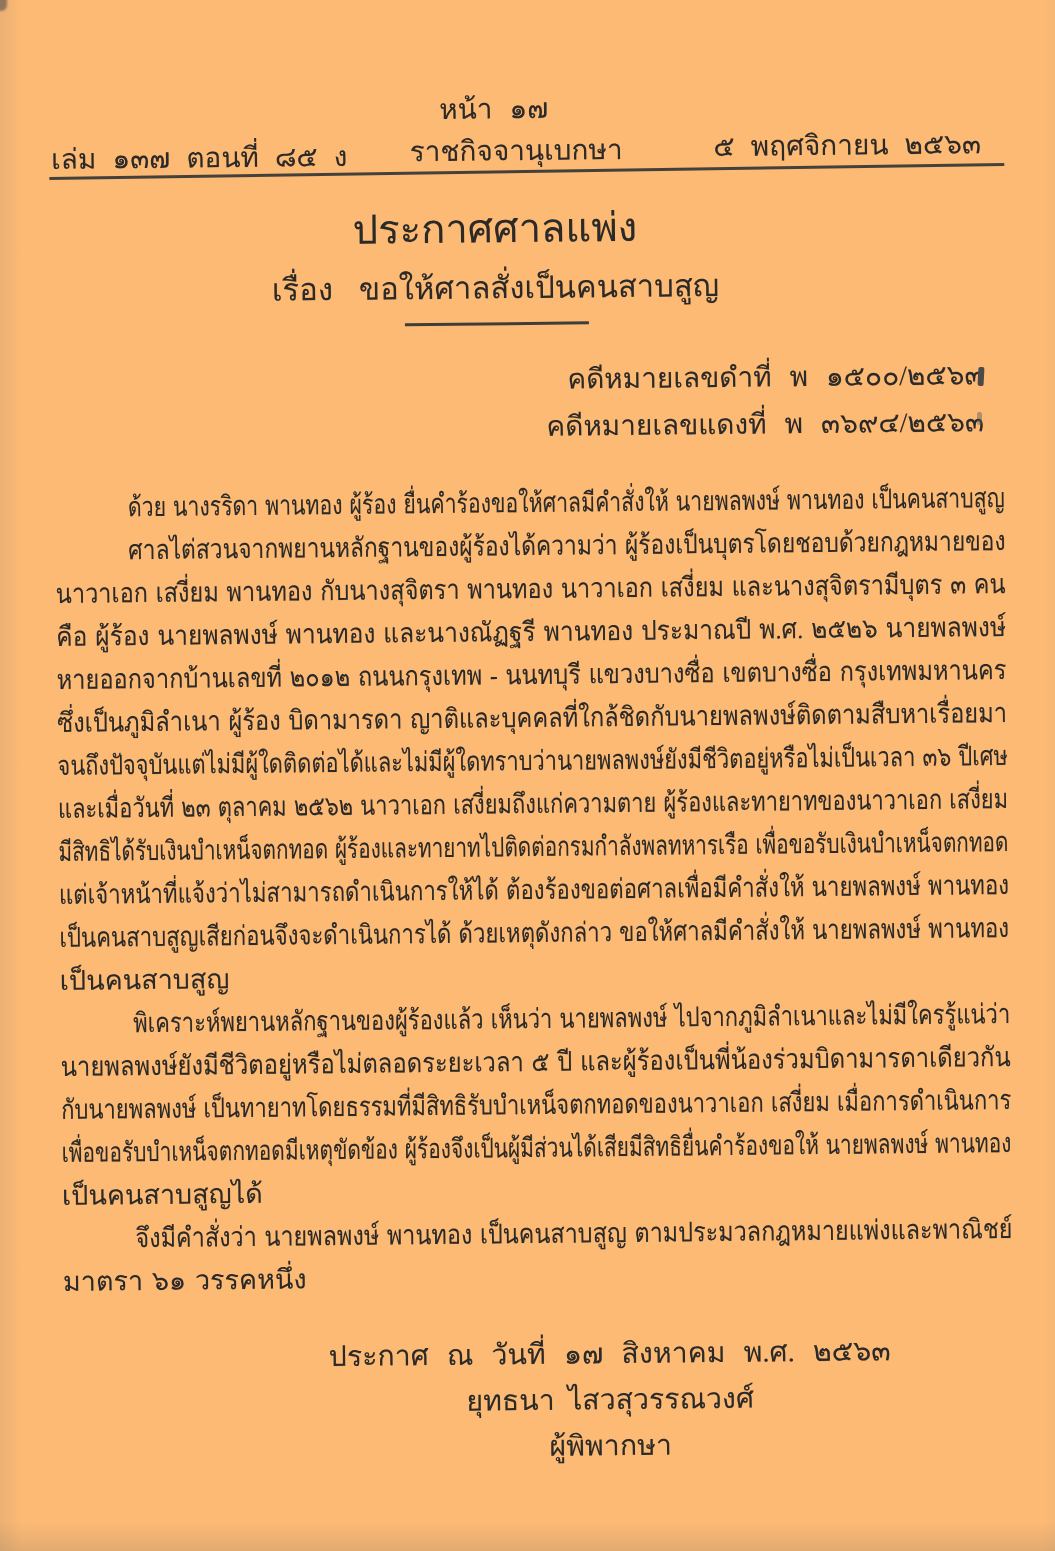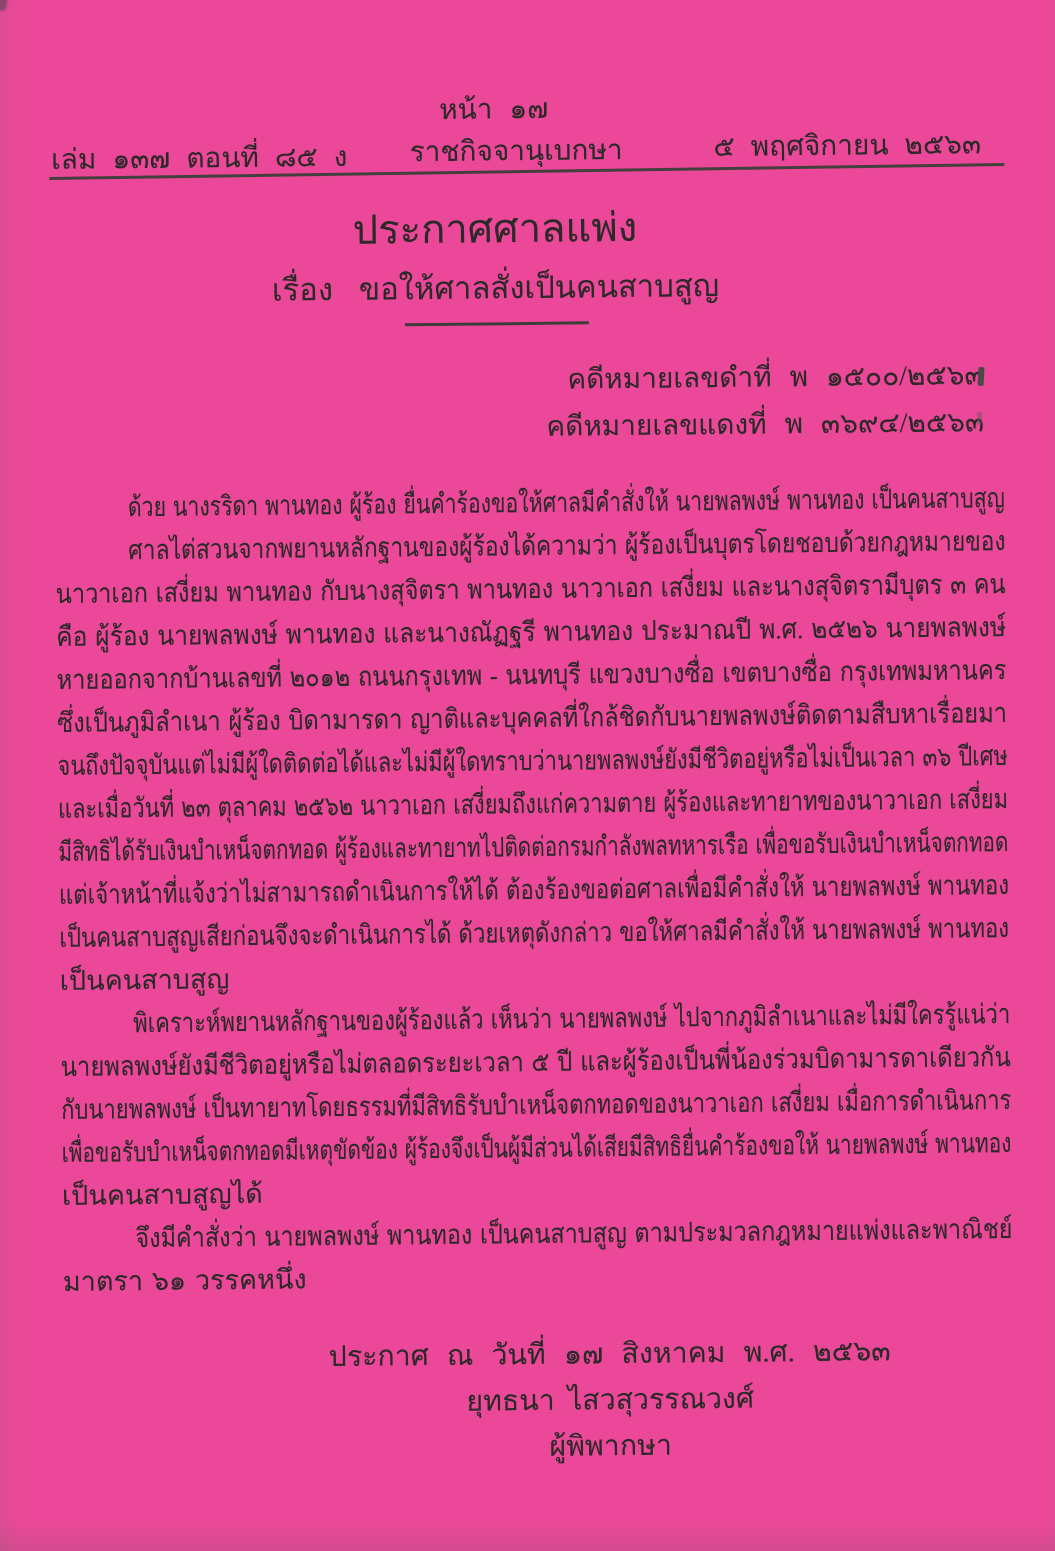--- a/index.html
+++ b/index.html
@@ -8,21 +8,21 @@
     background: #ffffff;
     width: 1055px;
     height: 1551px;
     overflow: hidden;
     font-family: "Liberation Serif", "DejaVu Serif", serif;
   }
   .sheet {
     position: relative;
     width: 1055px;
     height: 1551px;
-    background: #ec4899;
+    background: #fdba74;
     color: #2b2a28;
     text-shadow: 0.2px 0.2px 0 rgba(40,40,40,0.22);
   }
   
   .edge-left {
     position: absolute; left: 0; top: 0; bottom: 0; width: 22px;
     background: linear-gradient(90deg, rgba(110,110,112,0.13), rgba(110,110,112,0));
     pointer-events: none;
   }
   .edge-bottom {

